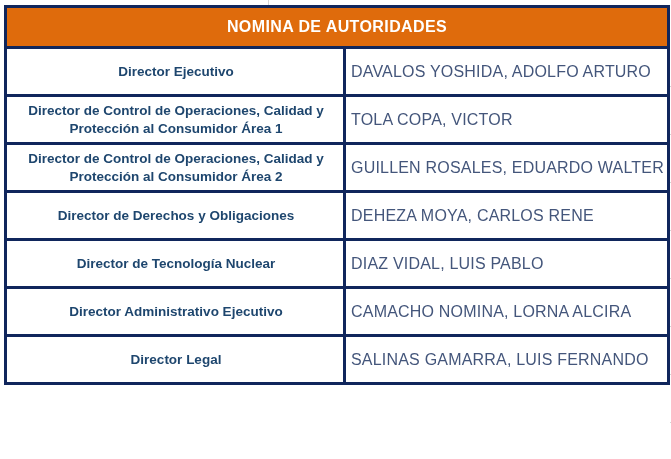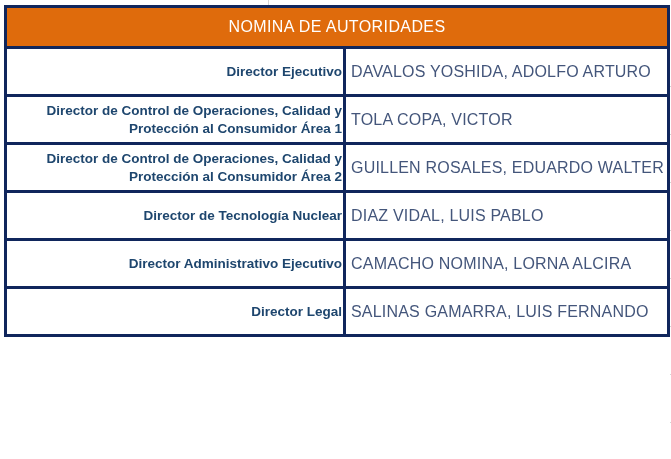--- a/index.html
+++ b/index.html
@@ -38,21 +38,21 @@
   table.auth-table th,
   table.auth-table td {
     border: 3px solid var(--border);
     overflow: hidden;
   }
   tr.title-row th {
     height: 36px;
     background: var(--header-bg);
     color: var(--header-text);
     font-size: 16px;
-    font-weight: normal;
+    font-weight: bold;
     text-align: center;
     letter-spacing: 0.4px;
     vertical-align: middle;
   }
   tr.header-row th {
     height: 34px;
     background: var(--header-bg);
     color: var(--header-text);
     font-size: 15px;
     font-weight: bold;
@@ -64,21 +64,21 @@
     height: 43px;
     background: #FFFFFF;
     vertical-align: middle;
   }
   td.puesto-cell {
     color: var(--puesto-text);
     font-weight: bold;
     font-size: 13.5px;
     line-height: 18px;
     padding: 1px 1px 1px 3px;
-    text-align: right;
+    text-align: center;
   }
   td.funcionario-cell {
     color: var(--func-text);
     font-size: 16px;
     letter-spacing: 0.2px;
     padding: 1px 1px 1px 5px;
     text-align: left;
     white-space: nowrap;
   }
 </style>
@@ -105,20 +105,24 @@
   <tr>
     <td class="puesto-cell">Director de Control de Operaciones, Calidad y Protección al Consumidor Área 1</td>
     <td class="funcionario-cell">TOLA COPA, VICTOR</td>
   </tr>
 
   <tr>
     <td class="puesto-cell">Director de Control de Operaciones, Calidad y Protección al Consumidor Área 2</td>
     <td class="funcionario-cell">GUILLEN ROSALES, EDUARDO WALTER</td>
   </tr>
 
+  <tr>
+    <td class="puesto-cell">Director de Derechos y Obligaciones</td>
+    <td class="funcionario-cell">DEHEZA MOYA, CARLOS RENE</td>
+  </tr>
 
 
   <tr>
     <td class="puesto-cell">Director de Tecnología Nuclear</td>
     <td class="funcionario-cell">DIAZ VIDAL, LUIS PABLO</td>
   </tr>
 
   <tr>
     <td class="puesto-cell">Director Administrativo Ejecutivo</td>
     <td class="funcionario-cell">CAMACHO NOMINA, LORNA ALCIRA</td>

